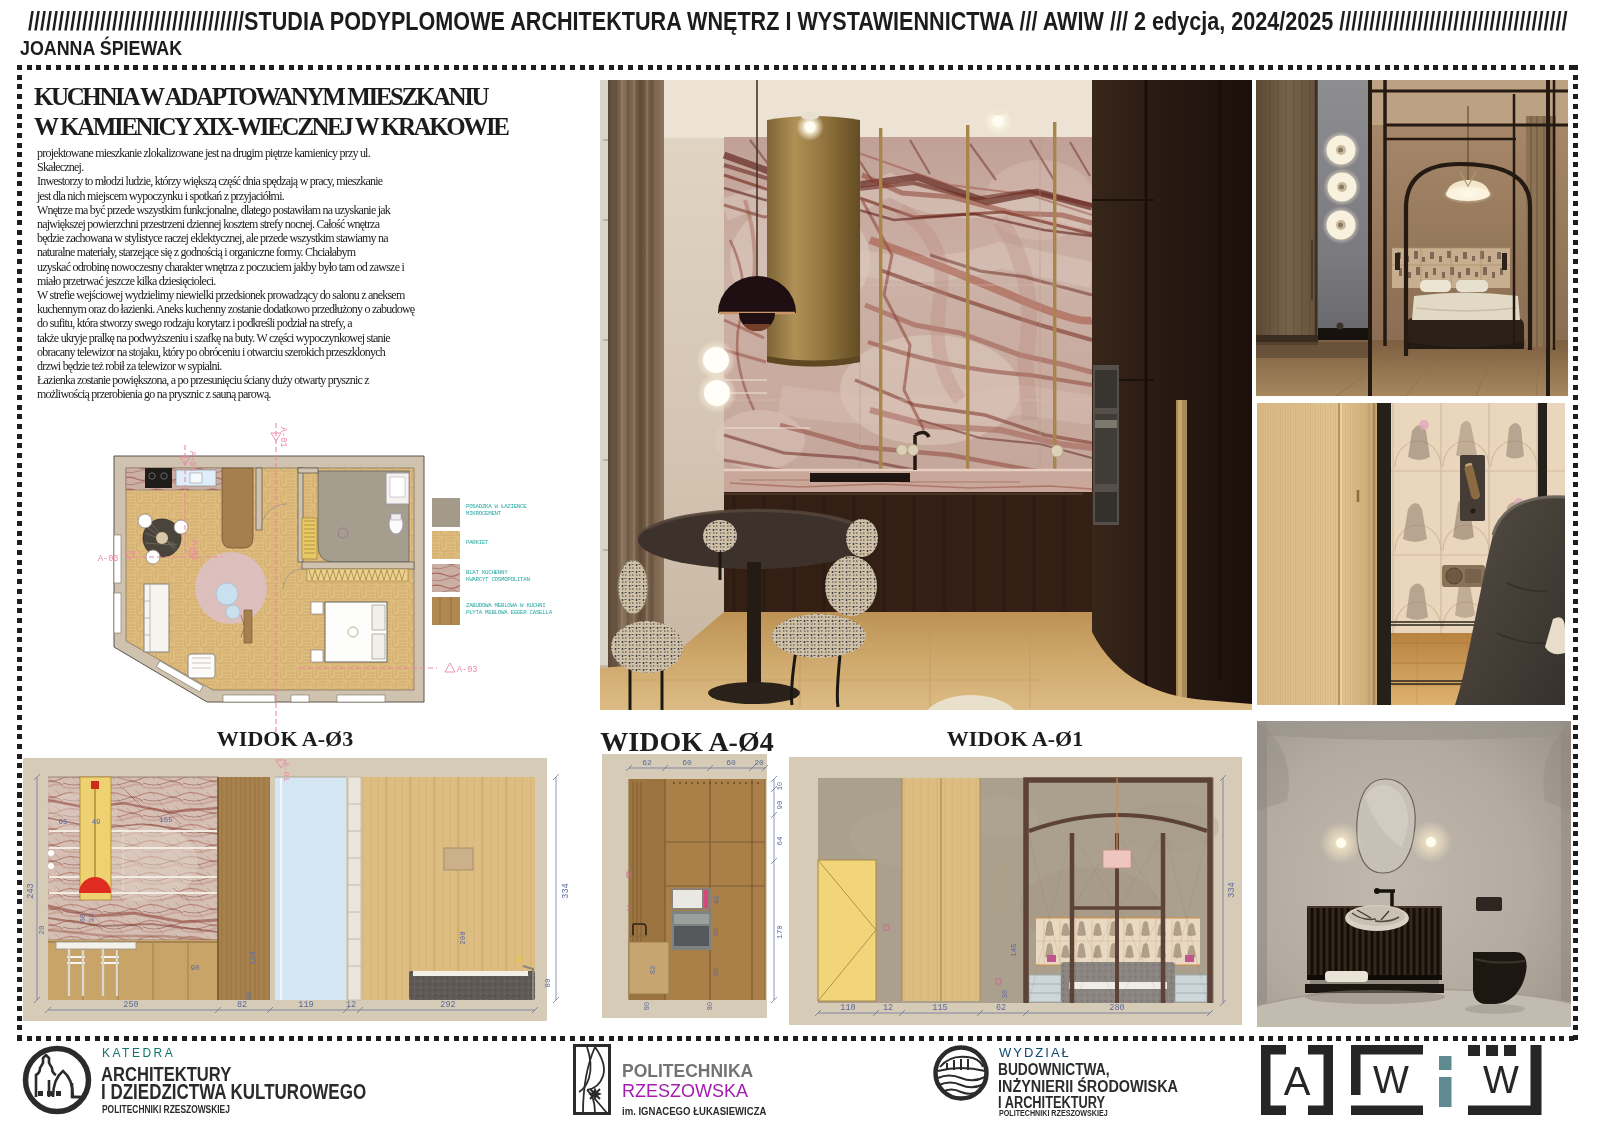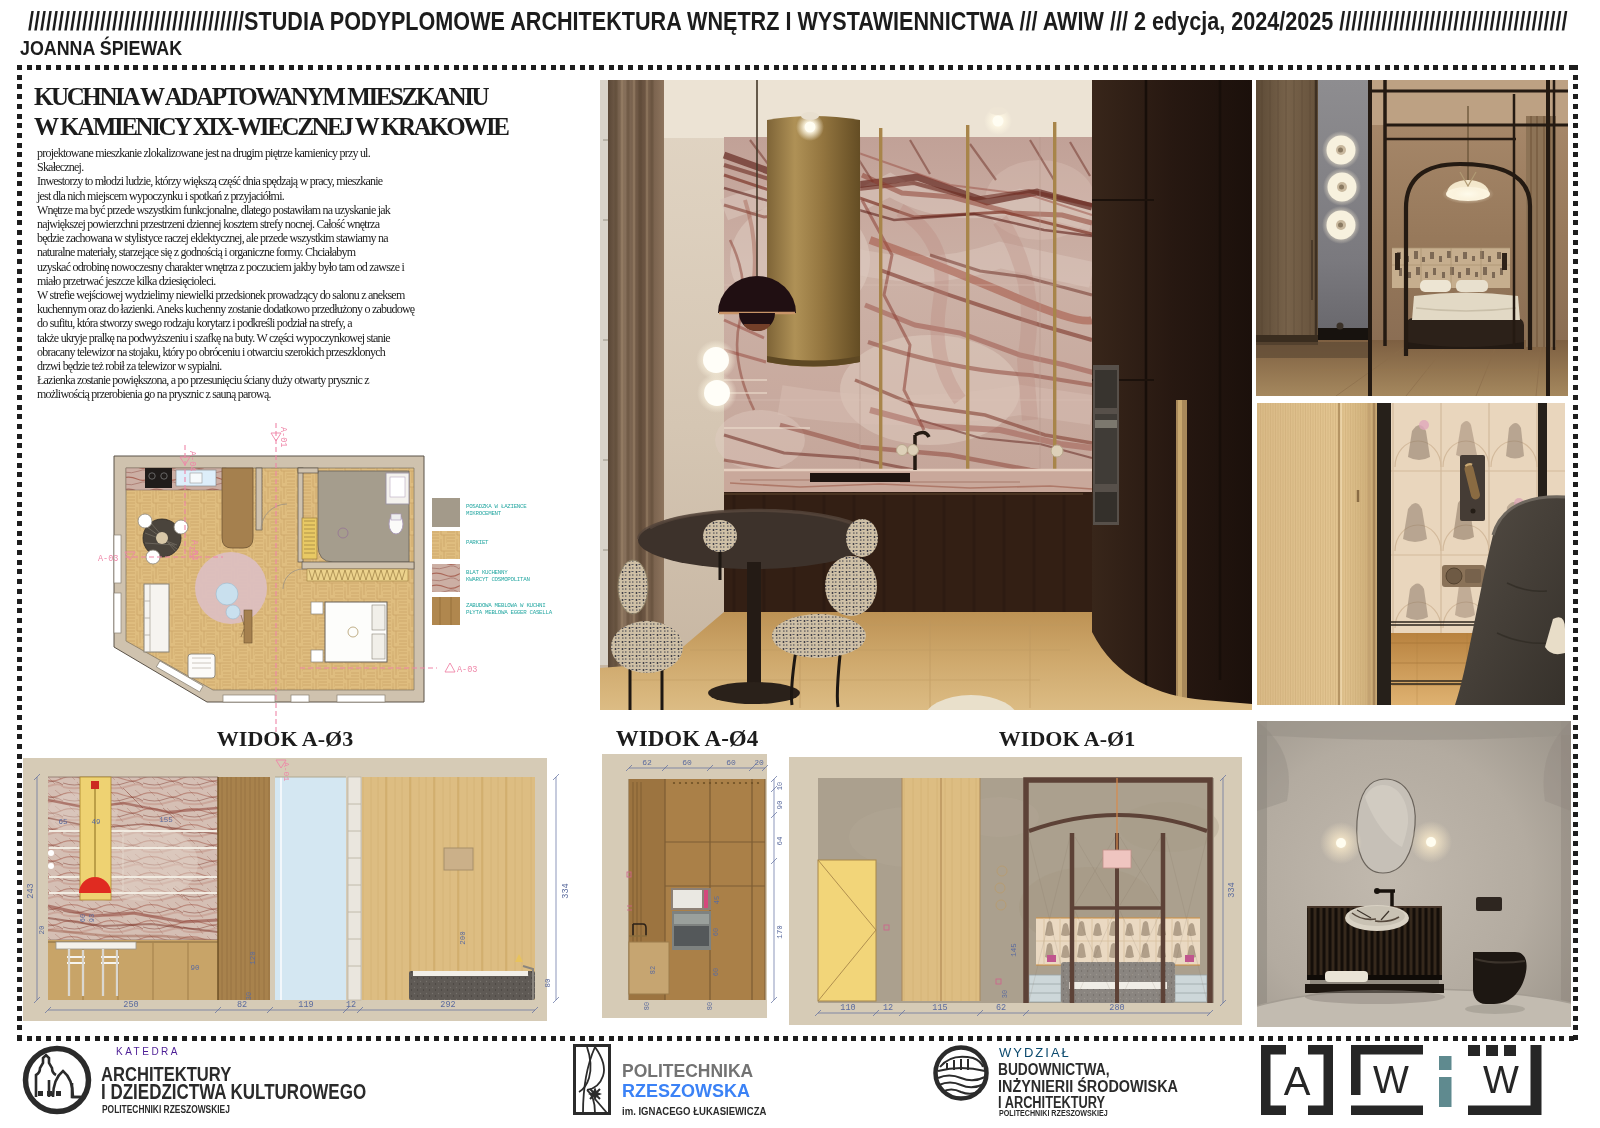--- a/index.html
+++ b/index.html
@@ -139,22 +139,22 @@
 <text x="371" y="129">PARKIET</text>
 <text x="371" y="159">BLAT KUCHENNY</text>
 <text x="371" y="166">KWARCYT COSMOPOLITAN</text>
 <text x="371" y="192">ZABUDOWA MEBLOWA W KUCHNI</text>
 <text x="371" y="199">PŁYTA MEBLOWA EGGER CASELLA</text>
 </g>
 </g>
 </svg>
 
 <div class="abs mono" style="left:285px;top:726px;transform:translateX(-50%);font-size:22px;font-weight:bold">WIDOK A-Ø3</div>
-<div class="abs mono" style="left:687px;top:726px;transform:translateX(-50%);font-size:23px;font-weight:bold">WIDOK A-Ø4</div>
-<div class="abs mono" style="left:1067px;top:726px;transform:translateX(-50%);font-size:22px;font-weight:bold">WIDOK A-Ø1</div>
+<div class="abs mono" style="left:687px;top:726px;transform:translateX(-50%);font-size:28px;font-weight:bold">WIDOK A-Ø4</div>
+<div class="abs mono" style="left:1015px;top:726px;transform:translateX(-50%);font-size:22px;font-weight:bold">WIDOK A-Ø1</div>
 
 <svg class="abs" id="kitchen" style="left:600px;top:80px" width="652" height="630" viewBox="0 0 652 630">
 <defs>
 <linearGradient id="kwall" x1="0" y1="0" x2="0" y2="1">
  <stop offset="0" stop-color="#e2d6c5"></stop>
         <stop offset="0.55" stop-color="#d5c6b3"></stop>
         <stop offset="1" stop-color="#c5b4a0"></stop>
 </linearGradient>
 <linearGradient id="khood" x1="0" y1="0" x2="1" y2="0">
  <stop offset="0" stop-color="#7e6437"></stop>
@@ -877,41 +877,41 @@
   <path d="M27,52 V35"></path>
   <path d="M31,52 q0,-18 10,-26 q10,8 10,26 l8,0"></path>
  </g>
  <g fill="#2b2b2b">
   <rect x="16" y="46" width="5" height="5"></rect>
       <rect x="25" y="46" width="5" height="5"></rect>
       <rect x="34" y="46" width="5" height="5"></rect>
  </g>
  <path d="M50,38 v14 h9" stroke="#2b2b2b" stroke-width="2.6" fill="none"></path>
 </svg>
-<div class="abs" style="left:116px;top:1046px;font-size:10px;letter-spacing:2.5px;color:#4c1d95">KATEDRA</div>
+<div class="abs" style="left:102px;top:1046px;font-size:12px;letter-spacing:2.5px;color:#0f766e">KATEDRA</div>
 <div class="abs cx" style="left:101px;top:1062px;font-size:21px;font-weight:bold;color:#2b2b2b;transform:scaleX(0.79)">ARCHITEKTURY</div>
 <div class="abs cx" style="left:101px;top:1080px;font-size:21.5px;font-weight:bold;color:#2b2b2b;transform:scaleX(0.79)">I DZIEDZICTWA KULTUROWEGO</div>
 <div class="abs cx" style="left:102px;top:1104px;font-size:10px;font-weight:bold;color:#2b2b2b;transform:scaleX(0.84)">POLITECHNIKI RZESZOWSKIEJ</div>
 
 <svg class="abs" style="left:573px;top:1044px" width="38" height="71" viewBox="0 0 38 71">
  <rect x="1.5" y="1.5" width="35" height="68" fill="none" stroke="#2b2b2b" stroke-width="3"></rect>
  <g stroke="#2b2b2b" stroke-width="1.8" fill="none">
   <path d="M10,69 Q10,30 22,3"></path>
   <path d="M22,3 Q34,20 30,32 Q26,44 14,46"></path>
   <path d="M14,3 Q20,20 16,34 Q13,44 6,48"></path>
   <path d="M14,46 Q22,52 22,69"></path>
   <path d="M22,55 L34,69"></path>
  </g>
  <g transform="translate(22,50)">
   <path d="M0,-7 L2,-2 L7,0 L2,2 L0,7 L-2,2 L-7,0 L-2,-2 Z" fill="#2b2b2b"></path>
   <path d="M-5,-5 L5,5 M-5,5 L5,-5" stroke="#2b2b2b" stroke-width="2"></path>
  </g>
 </svg>
 <div class="abs cx" style="left:622px;top:1061px;font-size:17.5px;font-weight:bold;color:#737373;transform:scaleX(1)">POLITECHNIKA</div>
-<div class="abs cx" style="left:622px;top:1081px;font-size:18px;font-weight:bold;color:#3b82f6;transform:scaleX(1)">RZESZOWSKA</div>
+<div class="abs cx" style="left:622px;top:1081px;font-size:18px;font-weight:normal;color:#a21caf;transform:scaleX(1)">RZESZOWSKA</div>
 <div class="abs cx" style="left:622px;top:1105px;font-size:10.5px;font-weight:bold;color:#2b2b2b;transform:scaleX(0.91)">im. IGNACEGO ŁUKASIEWICZA</div>
 
 <svg class="abs" style="left:933px;top:1045px" width="57" height="57" viewBox="0 0 57 57">
  <circle cx="28" cy="28" r="25.5" fill="none" stroke="#2b2b2b" stroke-width="4.5"></circle>
  <g stroke="#2b2b2b" stroke-width="2" fill="none">
   <path d="M7,22 Q18,8 40,13 Q48,16 50,22"></path>
   <path d="M5,26 Q28,20 52,26"></path>
   <path d="M14,18 v7 M21,15 v10 M28,14 v11 M35,14 v11"></path>
   <path d="M5,33 Q16,28 28,33 Q40,38 52,32"></path>
   <path d="M6,40 Q17,35 28,40 Q39,45 51,39"></path>

